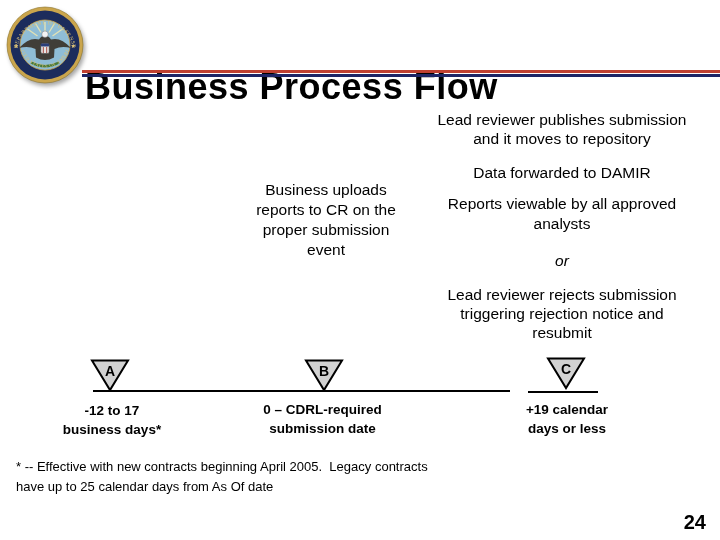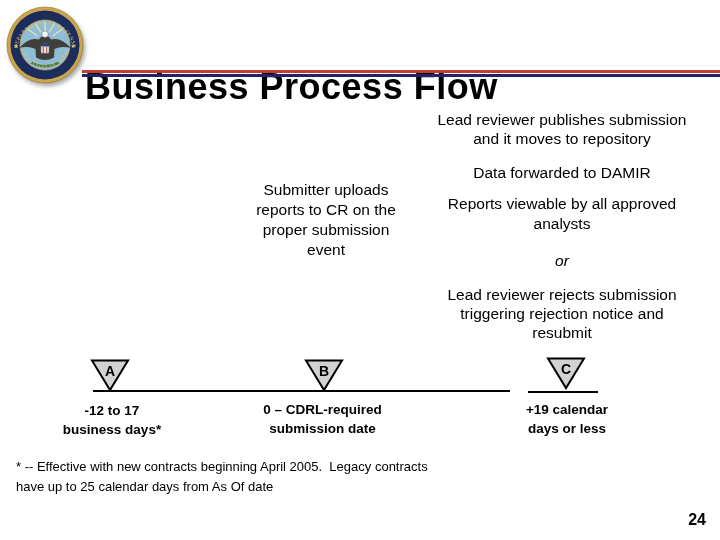--- a/index.html
+++ b/index.html
@@ -34,21 +34,21 @@
   .seal .laurel{stroke:#4a7a3a;stroke-width:2.4;fill:none;}
   .seal .ringtext{fill:#dcc277;font-size:5.3px;letter-spacing:.6px;font-family:"Liberation Serif","DejaVu Serif",serif;}
   .seal .star{fill:#dcc277;font-size:6px;}
   .or-label{font-style:italic;}
   .marker svg{display:block;}
   .tri-poly{fill:var(--triangle-fill);stroke:#000;stroke-width:2;stroke-linejoin:miter;}
   .tri-letter{font-weight:bold;font-size:14px;fill:#000;}
   .tl-line{background:#000;height:2px;}
   .caption{font-weight:bold;font-size:13.5px;line-height:18.5px;}
   .footnote{top:457px;left:16px;width:482px;text-align:left;font-size:13px;line-height:19.5px;}
-  .page-number{top:511px;left:660px;width:46px;text-align:right;font-weight:bold;font-size:16px;}
+  .page-number{top:511px;left:660px;width:46px;text-align:right;font-weight:bold;font-size:20px;}
 </style>
 </head>
 <body>
 
 <div class="slide">
 
   <svg class="abs seal" width="78" height="78" viewBox="0 0 78 78">
     <circle class="ring-outer" cx="39" cy="39" r="38"></circle>
     <circle class="ring-navy" cx="39" cy="39" r="34.5"></circle>
     <circle class="field" cx="39" cy="39" r="25"></circle>
@@ -77,21 +77,21 @@
   <div class="abs txt" style="top:110px;left:408px;width:308px;">Lead reviewer publishes submission
 and it moves to repository</div>
   <div class="abs txt" style="top:163px;left:408px;width:308px;">Data forwarded to DAMIR</div>
   <div class="abs txt" style="top:194px;left:408px;width:308px;line-height:20px;">Reports viewable by all approved
 analysts</div>
   <div class="abs txt or-label" style="top:251px;left:408px;width:308px;">or</div>
   <div class="abs txt" style="top:285px;left:408px;width:308px;">Lead reviewer rejects submission
 triggering rejection notice and
 resubmit</div>
 
-  <div class="abs txt" style="top:180px;left:235px;width:182px;line-height:20px;">Submitter uploads
+  <div class="abs txt" style="top:180px;left:235px;width:182px;line-height:20px;">Business uploads
 reports to CR on the
 proper submission
 event</div>
 
 
   <div class="abs tl-line" style="top:390px;left:93px;width:417px;"></div>
   <div class="abs tl-line" style="top:391px;left:528px;width:70px;"></div>
 
   <div class="abs marker" style="top:359px;left:90px;">
     <svg width="40" height="33" viewBox="0 0 40 33">

